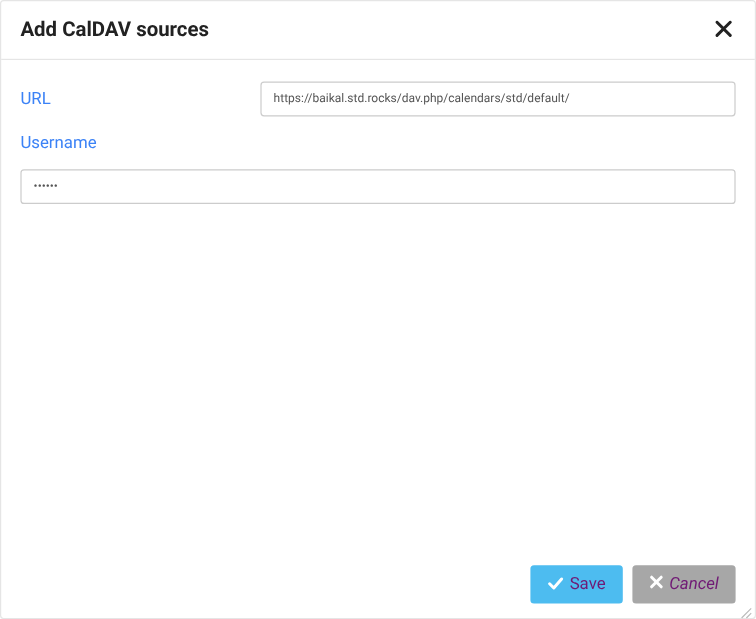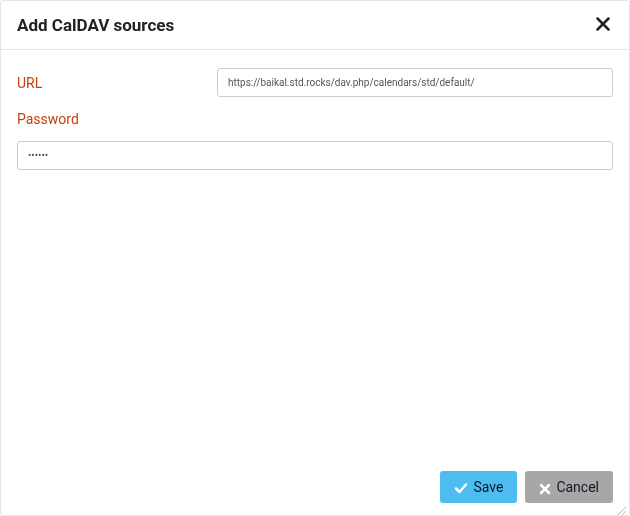--- a/index.html
+++ b/index.html
@@ -52,55 +52,56 @@
       flex: 1;
     }
     .form-row {
       display: flex;
       align-items: center;
       margin-bottom: 14px;
     }
     .form-label {
       width: 200px;
       font-size: 14px;
-      color: #c2410c;
+      color: #3b82f6;
       padding-right: 10px;
     }
     .form-input {
       flex: 1;
       padding: 8px 10px;
       border: 1px solid #ccc;
       border-radius: 3px;
       font-size: 10px;
       color: #555;
       font-family: inherit;
     }
     .modal-footer {
       display: flex;
       justify-content: flex-end;
       padding: 12px 16px;
       gap: 8px;
     }
     .btn {
       display: inline-flex;
-      align-items: flex-end;
+      align-items: flex-start;
       gap: 5px;
       padding: 8px 14px;
       border: none;
       border-radius: 3px;
       font-size: 14px;
       cursor: pointer;
-      color: #0f172a;
+      color: #701a75;
       font-family: inherit;
     }
     .btn-primary {
       background: #4dbcf0;
     }
     .btn-secondary {
       background: #a7a7a7;
+      font-style: italic;
     }
     .btn-icon {
       display: inline-flex;
       align-items: center;
     }
     .resize-handle {
       position: absolute;
       bottom: 2px;
       right: 2px;
       width: 12px;
@@ -122,21 +123,21 @@
       </span>
     </button>
   </div>
 
   <div class="modal-body">
     <div class="form-row">
       <label class="form-label">URL</label>
       <input type="text" class="form-input" value="https://baikal.std.rocks/dav.php/calendars/std/default/" style="">
     </div>
     <div class="form-row">
-      <label class="form-label">Password</label>
+      <label class="form-label">Username</label>
     </div>
     <div class="form-row">
       <input type="text" class="form-input" value="••••••" style="">
     </div>
   </div>
 
   <div class="modal-footer">
     <button class="btn btn-primary">
       <span class="btn-icon">
         <svg width="14" height="14" viewBox="0 0 14 14">

